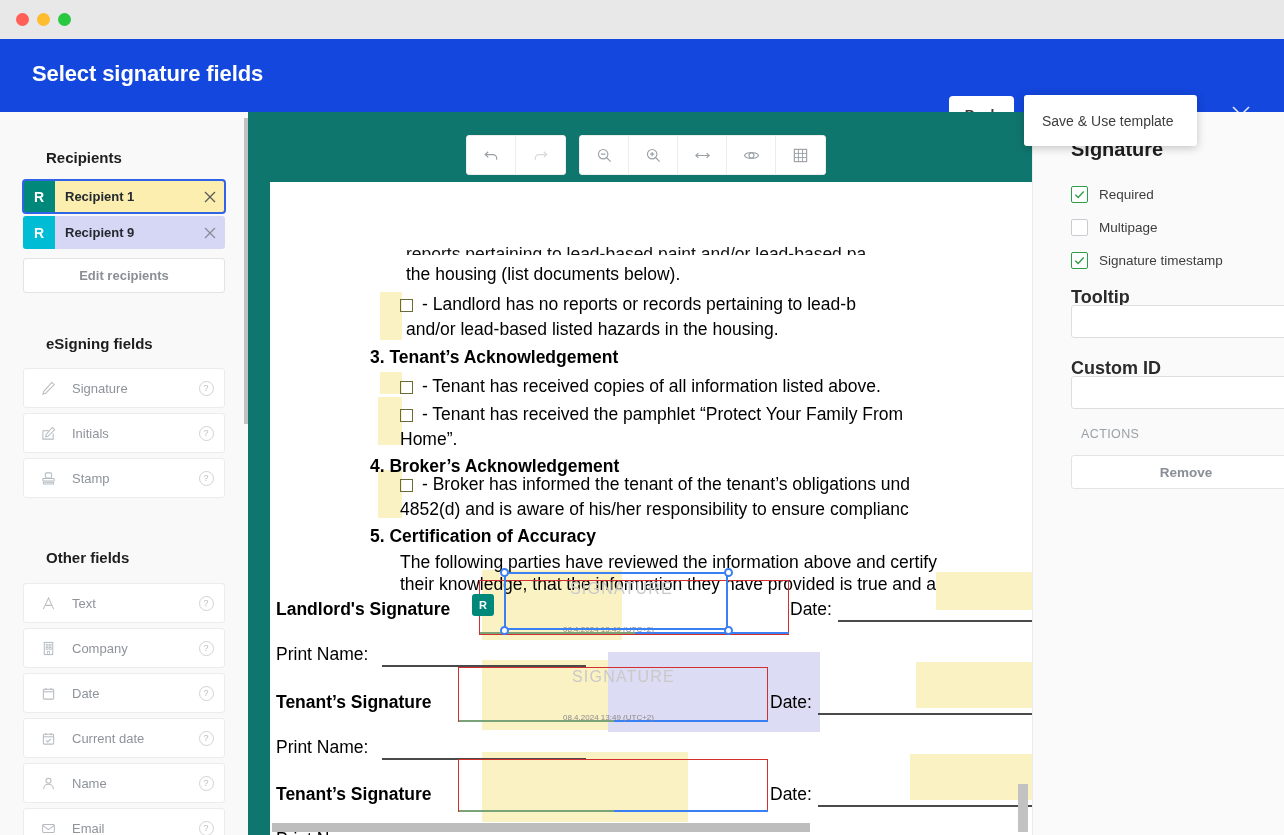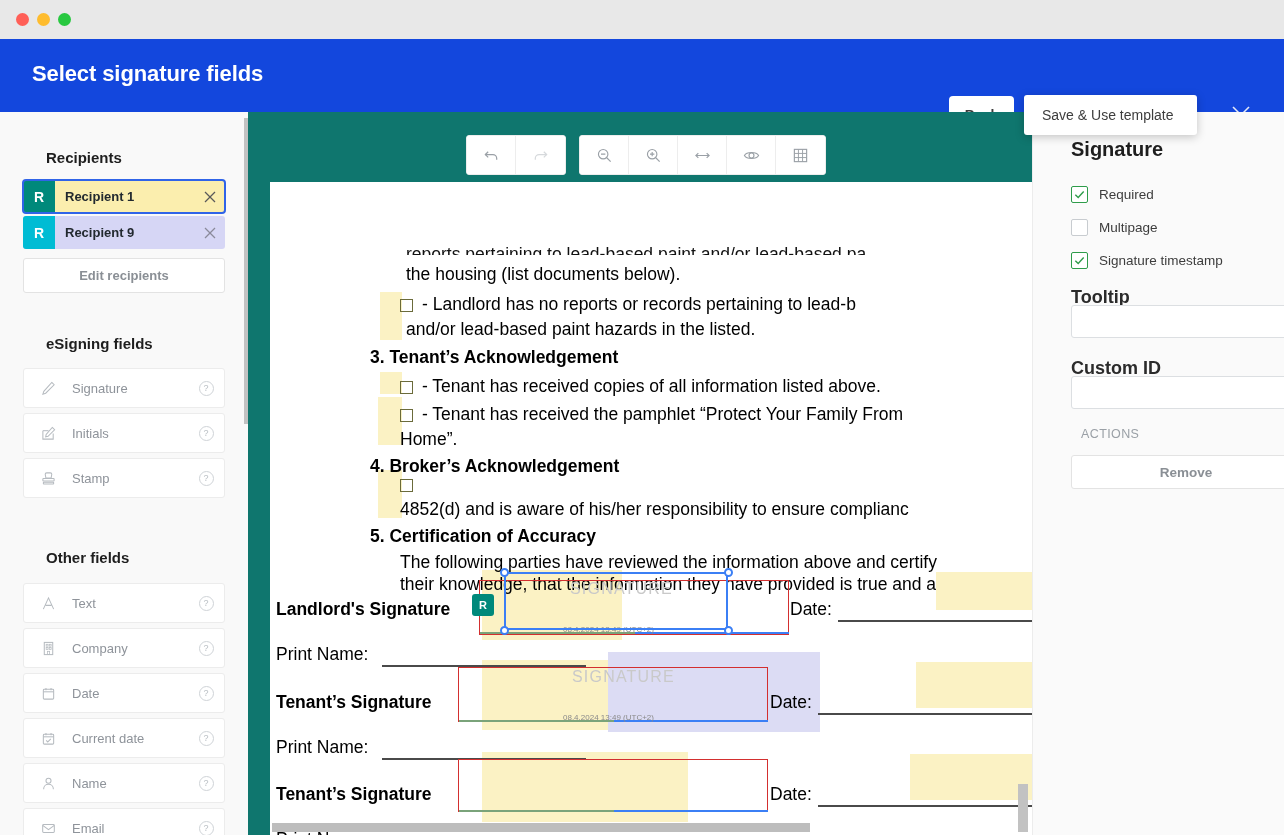--- a/index.html
+++ b/index.html
@@ -56,21 +56,21 @@
   .caret { width: 0; height: 0; border-left: 5px solid transparent;
            border-right: 5px solid transparent; border-top: 6px solid #fff; }
   .btn-close {
     position: absolute; left: 1228px; top: 60px; width: 32px; height: 32px;
     background: transparent; border: none; cursor: pointer;
   }
   .btn-close svg { display: block; }
 
   
   .dropdown {
-    position: absolute; left: 1024px; top: 95px; width: 173px; height: 40px;
+    position: absolute; left: 1024px; top: 95px; width: 173px; height: 51px;
     background: #ffffff; border-radius: 3px;
     box-shadow: 0 2px 10px rgba(0,0,0,.22);
     z-index: 40;
   }
   .dropdown-item {
     width: 100%; height: 100%; display: flex; align-items: center;
     padding-left: 18px; font-size: 14px; color: #3d3d3d; cursor: pointer;
   }
 
   
@@ -464,33 +464,34 @@
       <div class="hl" style="left:646px;  top:480px; width:124px; height:46px;"></div>
       <div class="hl" style="left:640px;  top:572px; width:130px; height:46px;"></div>
 
       <div class="hl" style="left:338px; top:470px; width:212px; height:80px; background:#dcdcf4;"></div>
 
       <div class="doc-text" style="left:136px; top:60px; overflow:hidden; height:13px; color:#111;">reports pertaining to lead-based paint and/or lead-based pa</div>
       <div class="doc-text" style="left:136px; top:80px;">the housing (list documents below).</div>
 
       <div class="chk" style="left:130px; top:117px;"></div>
       <div class="doc-text" style="left:152px; top:110px;">- Landlord has no reports or records pertaining to lead-b</div>
-      <div class="doc-text" style="left:136px; top:135px;">and/or lead-based paint hazards in the listed.</div>
+      <div class="doc-text" style="left:136px; top:135px;">and/or lead-based listed hazards in the housing.</div>
 
       <div class="doc-text b" style="left:100px; top:163px;">3.   Tenant’s Acknowledgement</div>
 
       <div class="chk" style="left:130px; top:199px;"></div>
       <div class="doc-text" style="left:152px; top:192px;">- Tenant has received copies of all information listed above.</div>
       <div class="chk" style="left:130px; top:227px;"></div>
       <div class="doc-text" style="left:152px; top:220px;">- Tenant has received the pamphlet “Protect Your Family From</div>
       <div class="doc-text" style="left:130px; top:245px;">Home”.</div>
 
       <div class="doc-text b" style="left:100px; top:272px;">4.   Broker’s Acknowledgement</div>
 
       <div class="chk" style="left:130px; top:297px;"></div>
+      <div class="doc-text" style="left:152px; top:290px;">- Broker has informed the tenant of the tenant’s obligations und</div>
       <div class="doc-text" style="left:130px; top:315px;">4852(d) and is aware of his/her responsibility to ensure complianc</div>
 
       <div class="doc-text b" style="left:100px; top:342px;">5.   Certification of Accuracy</div>
       <div class="doc-text" style="left:130px; top:368px;">The following parties have reviewed the information above and certify</div>
       <div class="doc-text" style="left:130px; top:390px;">their knowledge, that the information they have provided is true and a</div>
 
       <div class="sigbox" style="left:209px; top:398px; width:310px; height:55px;"></div>
       <div class="sig-rule" style="left:210px; top:450px; width:155px; background:#7aa37a;"></div>
       <div class="sig-rule" style="left:365px; top:450px; width:154px; background:#3b7ff5;"></div>
       <div class="sig-ph" style="left:300px; top:398px;">SIGNATURE</div>

